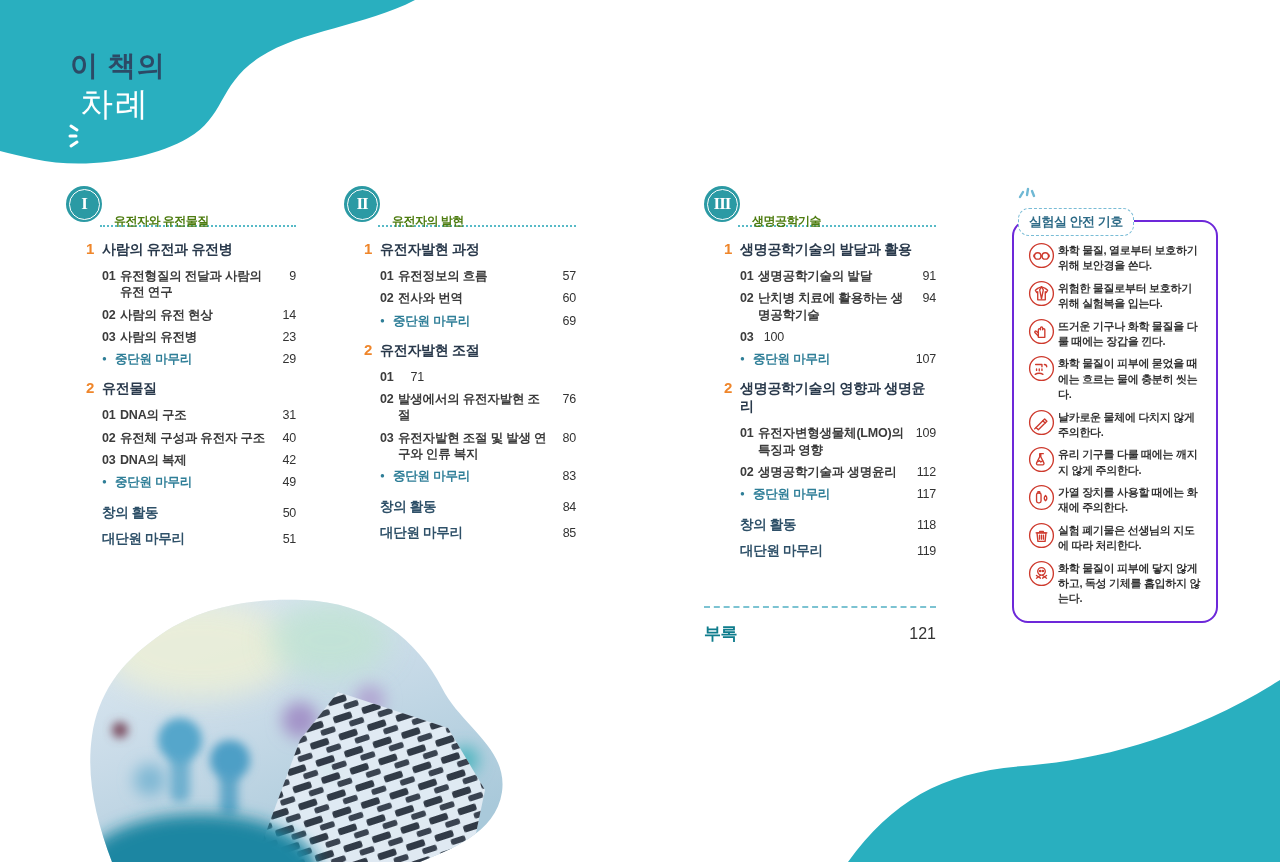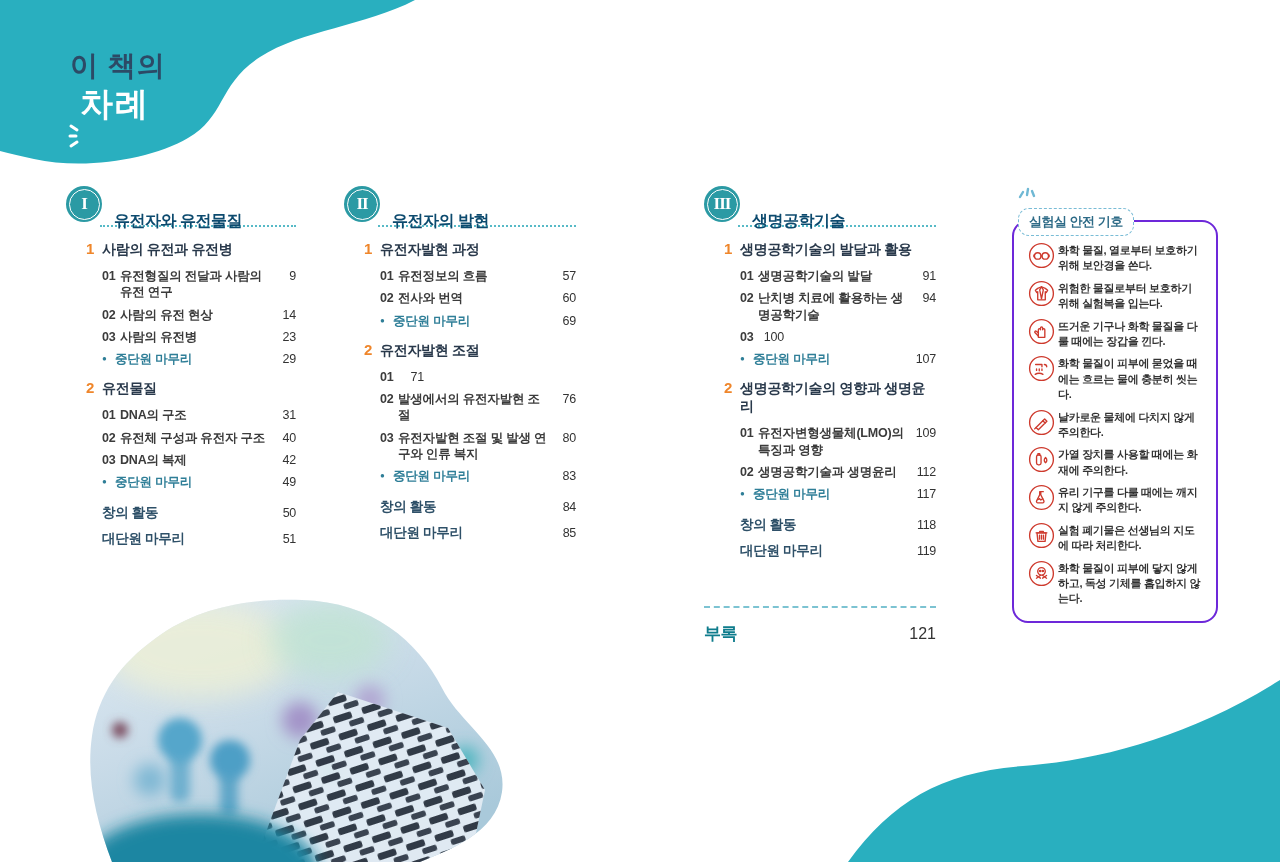--- a/index.html
+++ b/index.html
@@ -9,33 +9,33 @@
     font-family:"Liberation Sans","DejaVu Sans",sans-serif;
     -webkit-font-smoothing:antialiased;
   }
   
   .top-blob{position:absolute;left:0;top:0;}
   .br-wave{position:absolute;right:0;bottom:0;}
   .photo-blob{position:absolute;left:70px;top:592px;}
   
   .logo{position:absolute;left:70px;top:52px;line-height:1;}
   .logo .l1{font-size:28px;font-weight:800;color:#2C4A66;letter-spacing:1px;}
-  .logo .l2{font-size:33px;font-weight:700;color:#ffffff;letter-spacing:2px;margin-top:7px;margin-left:10px;}
+  .logo .l2{font-size:33px;font-weight:400;color:#ffffff;letter-spacing:2px;margin-top:7px;margin-left:10px;}
   .logo-spark{position:absolute;left:-12px;top:36px;}
   
   .toc-col{position:absolute;top:186px;}
   #col0{left:66px;width:230px;}
   #col1{left:344px;width:232px;}
   #col2{left:704px;width:232px;}
   .sec-header{display:flex;align-items:center;gap:12px;height:36px;}
   .sec-badge{width:36px;height:36px;border-radius:50%;background:#2B9AA4;position:relative;
     display:flex;align-items:center;justify-content:center;flex:0 0 36px;}
   .sec-badge::after{content:"";position:absolute;inset:2.5px;border:1.5px solid #ffffff;border-radius:50%;}
   .sec-num{font-family:"Liberation Serif","DejaVu Serif",serif;font-size:17px;font-weight:700;color:#fff;letter-spacing:-1px;}
-  .sec-title{font-size:16px;font-weight:800;color:#0c4a6e;letter-spacing:-0.5px;margin-top:35px;}
+  .sec-title{font-size:12px;font-weight:800;color:#4d7c0f;letter-spacing:-0.5px;margin-top:35px;}
   .sec-rule{border-top:2px dotted #57BAC7;margin:3px 0 13px 34px;}
   .group{margin-bottom:12px;}
   .group-title{display:flex;align-items:baseline;margin:0 0 9px 20px;}
   .g-num{color:#EF862B;font-weight:800;font-size:15px;width:16px;flex:0 0 16px;}
   .g-name{font-size:14px;font-weight:700;color:#29394B;letter-spacing:-0.3px;}
   .toc-item{display:flex;align-items:flex-start;margin:0 0 6px 36px;font-size:12.5px;line-height:1.3;color:#3B3B3B;font-weight:600;letter-spacing:-0.2px;}
   .item-no{flex:0 0 18px;}
   .item-text{flex:1;}
   .item-page{flex:0 0 26px;text-align:right;font-weight:400;color:#333;}
   .toc-item.summary{color:#2E7E97;}
@@ -410,39 +410,39 @@
             </g>
           </svg>
         </span>
         <span class="s-text">날카로운 물체에 다치지 않게 주의한다.</span>
       </div>
       <div class="safety-row">
         <span class="s-icon">
           <svg width="27" height="27" viewBox="0 0 30 30">
             <g fill="none" stroke="#CE3A2D" stroke-width="1.5" stroke-linecap="round" stroke-linejoin="round">
               <circle cx="15" cy="15" r="13.2"></circle>
+              <path d="M13 8.5h4M14.2 8.5V12l3.4 6.8a1.5 1.5 0 01-1.3 2.2h-5.4a1.5 1.5 0 01-1.3-2.2L13 12V8.5"></path>
+              <path d="M10.8 17.3l2-1 1.5 1.5 2-1.5"></path>
+            </g>
+          </svg>
+        </span>
+        <span class="s-text">유리 기구를 다룰 때에는 깨지지 않게 주의한다.</span>
+      </div>
+      <div class="safety-row">
+        <span class="s-icon">
+          <svg width="27" height="27" viewBox="0 0 30 30">
+            <g fill="none" stroke="#CE3A2D" stroke-width="1.5" stroke-linecap="round" stroke-linejoin="round">
+              <circle cx="15" cy="15" r="13.2"></circle>
               <rect x="9.5" y="10" width="5" height="11" rx="2"></rect>
               <path d="M11 10V8.5h2V10"></path>
               <path d="M19.5 12.8c1.9 1.9 1.9 4.4 0 5.8-1.9-1.4-1.9-3.9 0-5.8z"></path>
             </g>
           </svg>
         </span>
         <span class="s-text">가열 장치를 사용할 때에는 화재에 주의한다.</span>
-      </div>
-      <div class="safety-row">
-        <span class="s-icon">
-          <svg width="27" height="27" viewBox="0 0 30 30">
-            <g fill="none" stroke="#CE3A2D" stroke-width="1.5" stroke-linecap="round" stroke-linejoin="round">
-              <circle cx="15" cy="15" r="13.2"></circle>
-              <path d="M13 8.5h4M14.2 8.5V12l3.4 6.8a1.5 1.5 0 01-1.3 2.2h-5.4a1.5 1.5 0 01-1.3-2.2L13 12V8.5"></path>
-              <path d="M10.8 17.3l2-1 1.5 1.5 2-1.5"></path>
-            </g>
-          </svg>
-        </span>
-        <span class="s-text">유리 기구를 다룰 때에는 깨지지 않게 주의한다.</span>
       </div>
       <div class="safety-row">
         <span class="s-icon">
           <svg width="27" height="27" viewBox="0 0 30 30">
             <g fill="none" stroke="#CE3A2D" stroke-width="1.5" stroke-linecap="round" stroke-linejoin="round">
               <circle cx="15" cy="15" r="13.2"></circle>
               <path d="M10 12h10l-1 9.5h-8z"></path>
               <path d="M9 12h12M13 12v-1.6h4V12M12.8 14.5v4.6M15 14.5v4.6M17.2 14.5v4.6"></path>
             </g>
           </svg>

